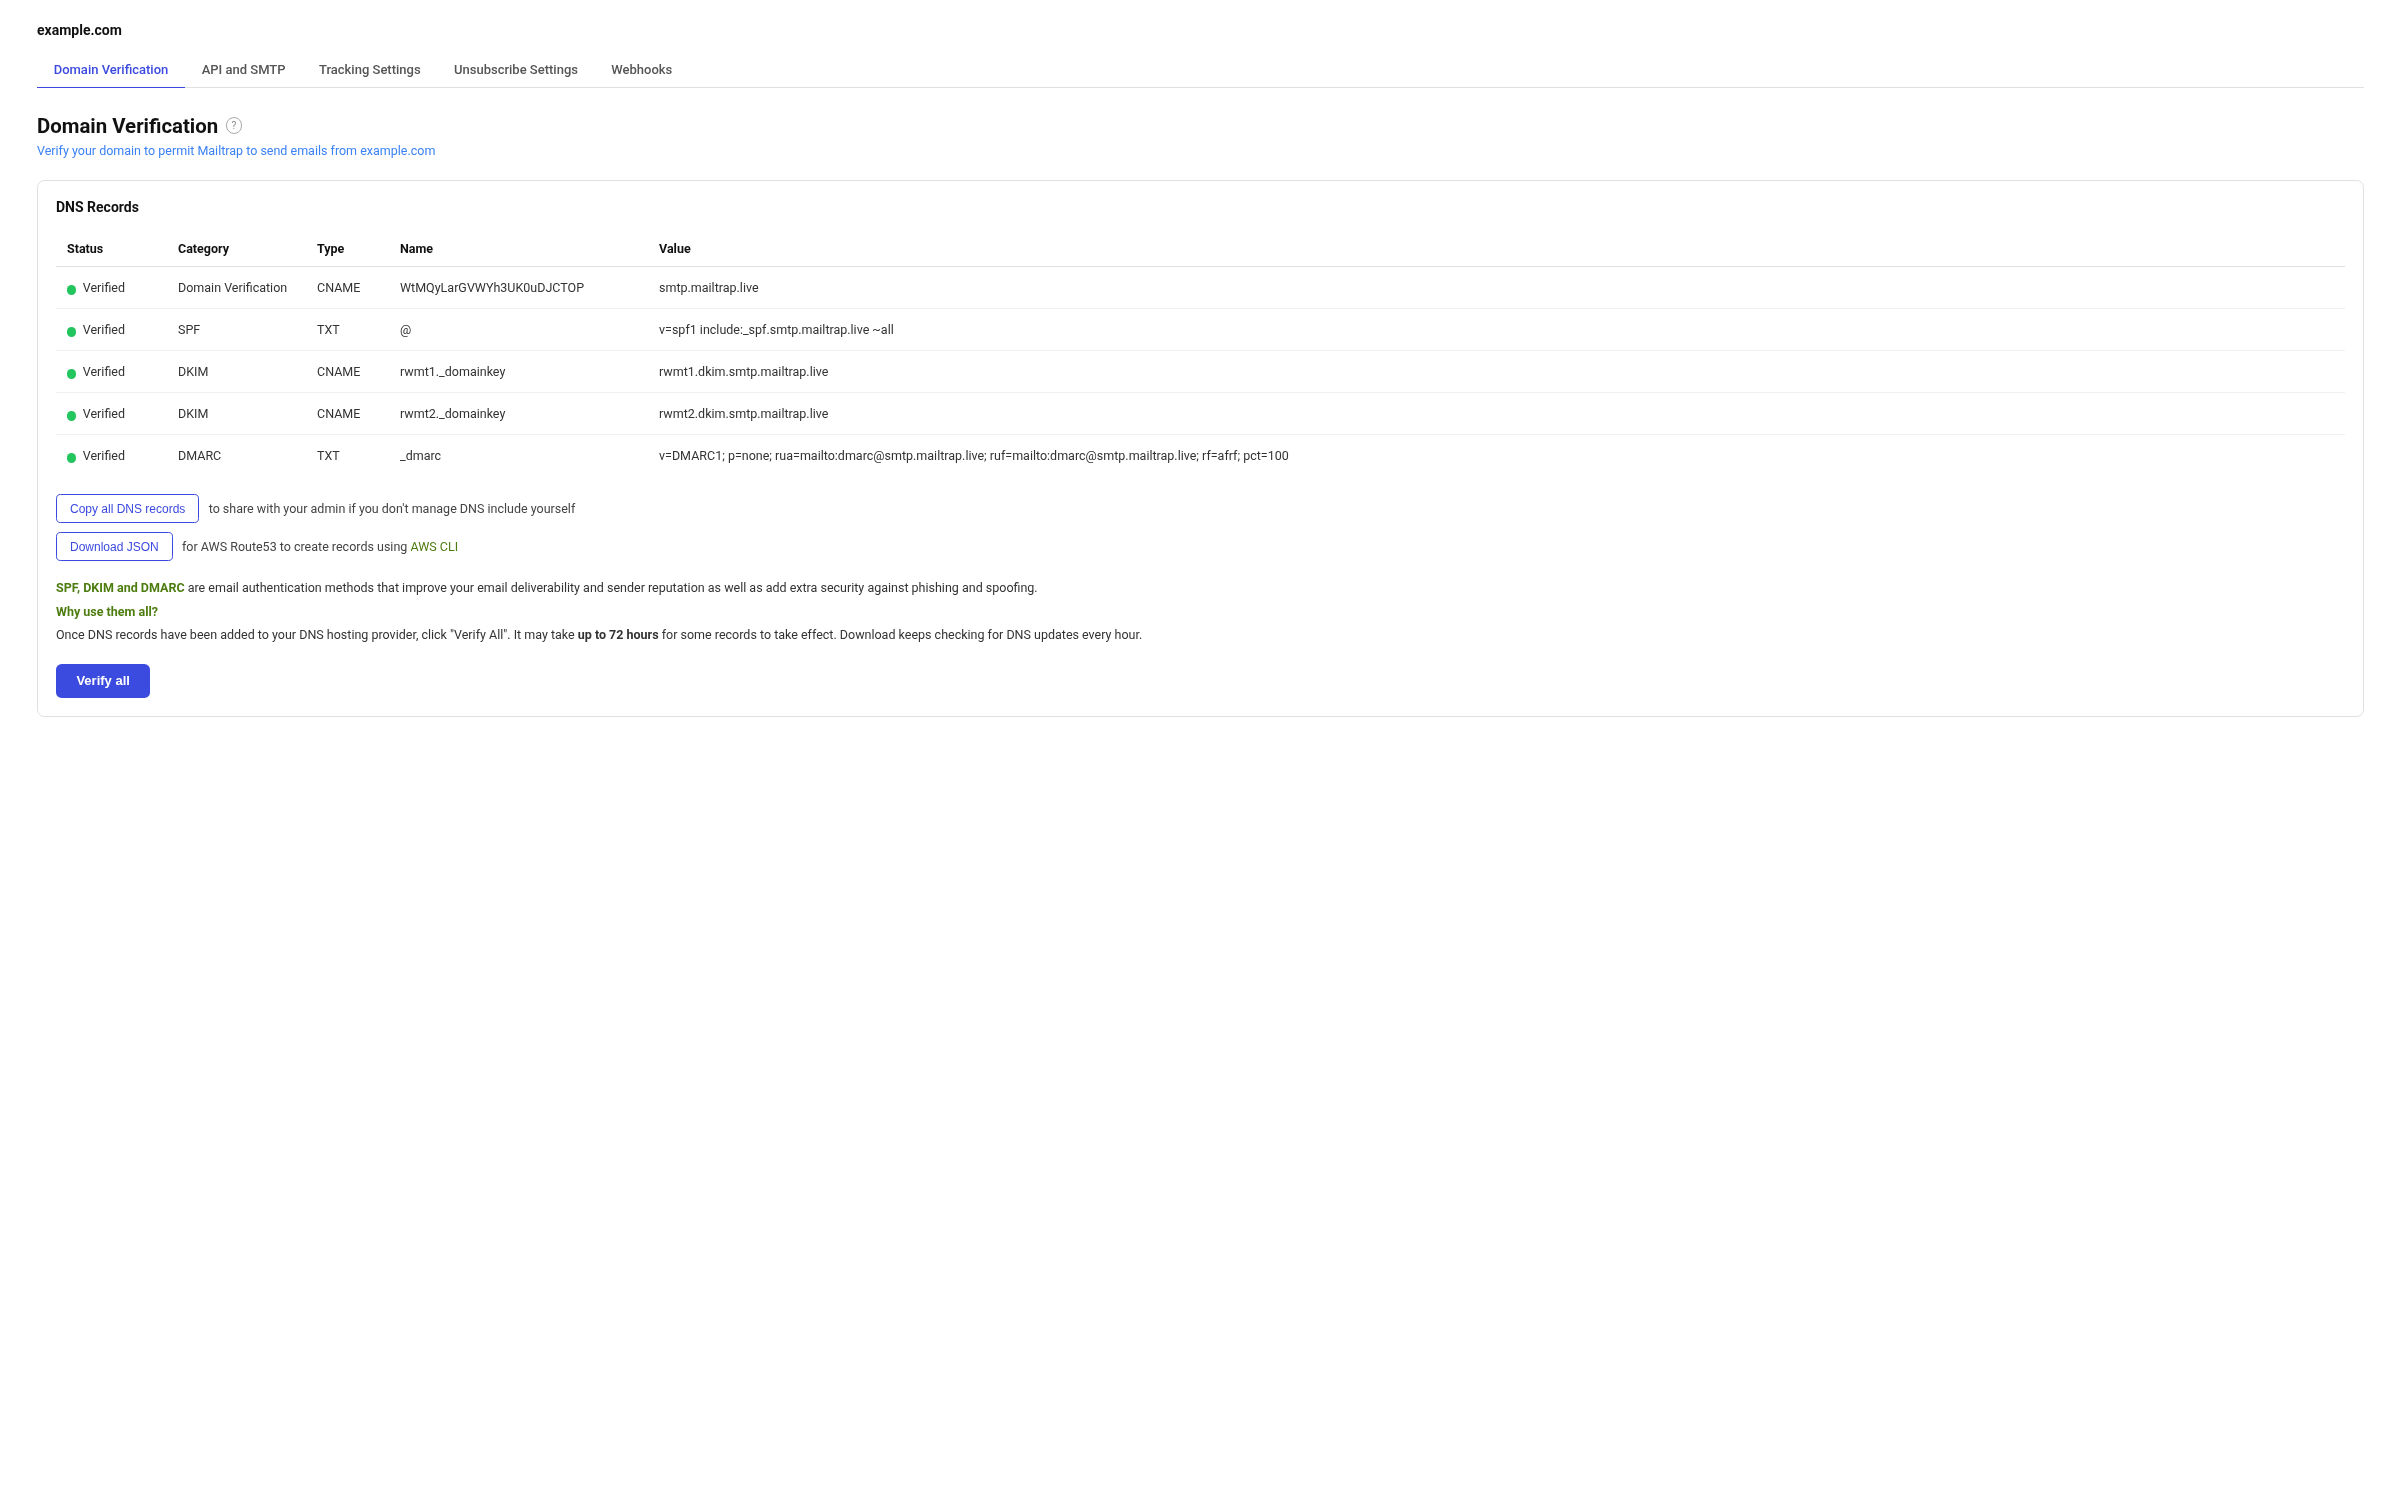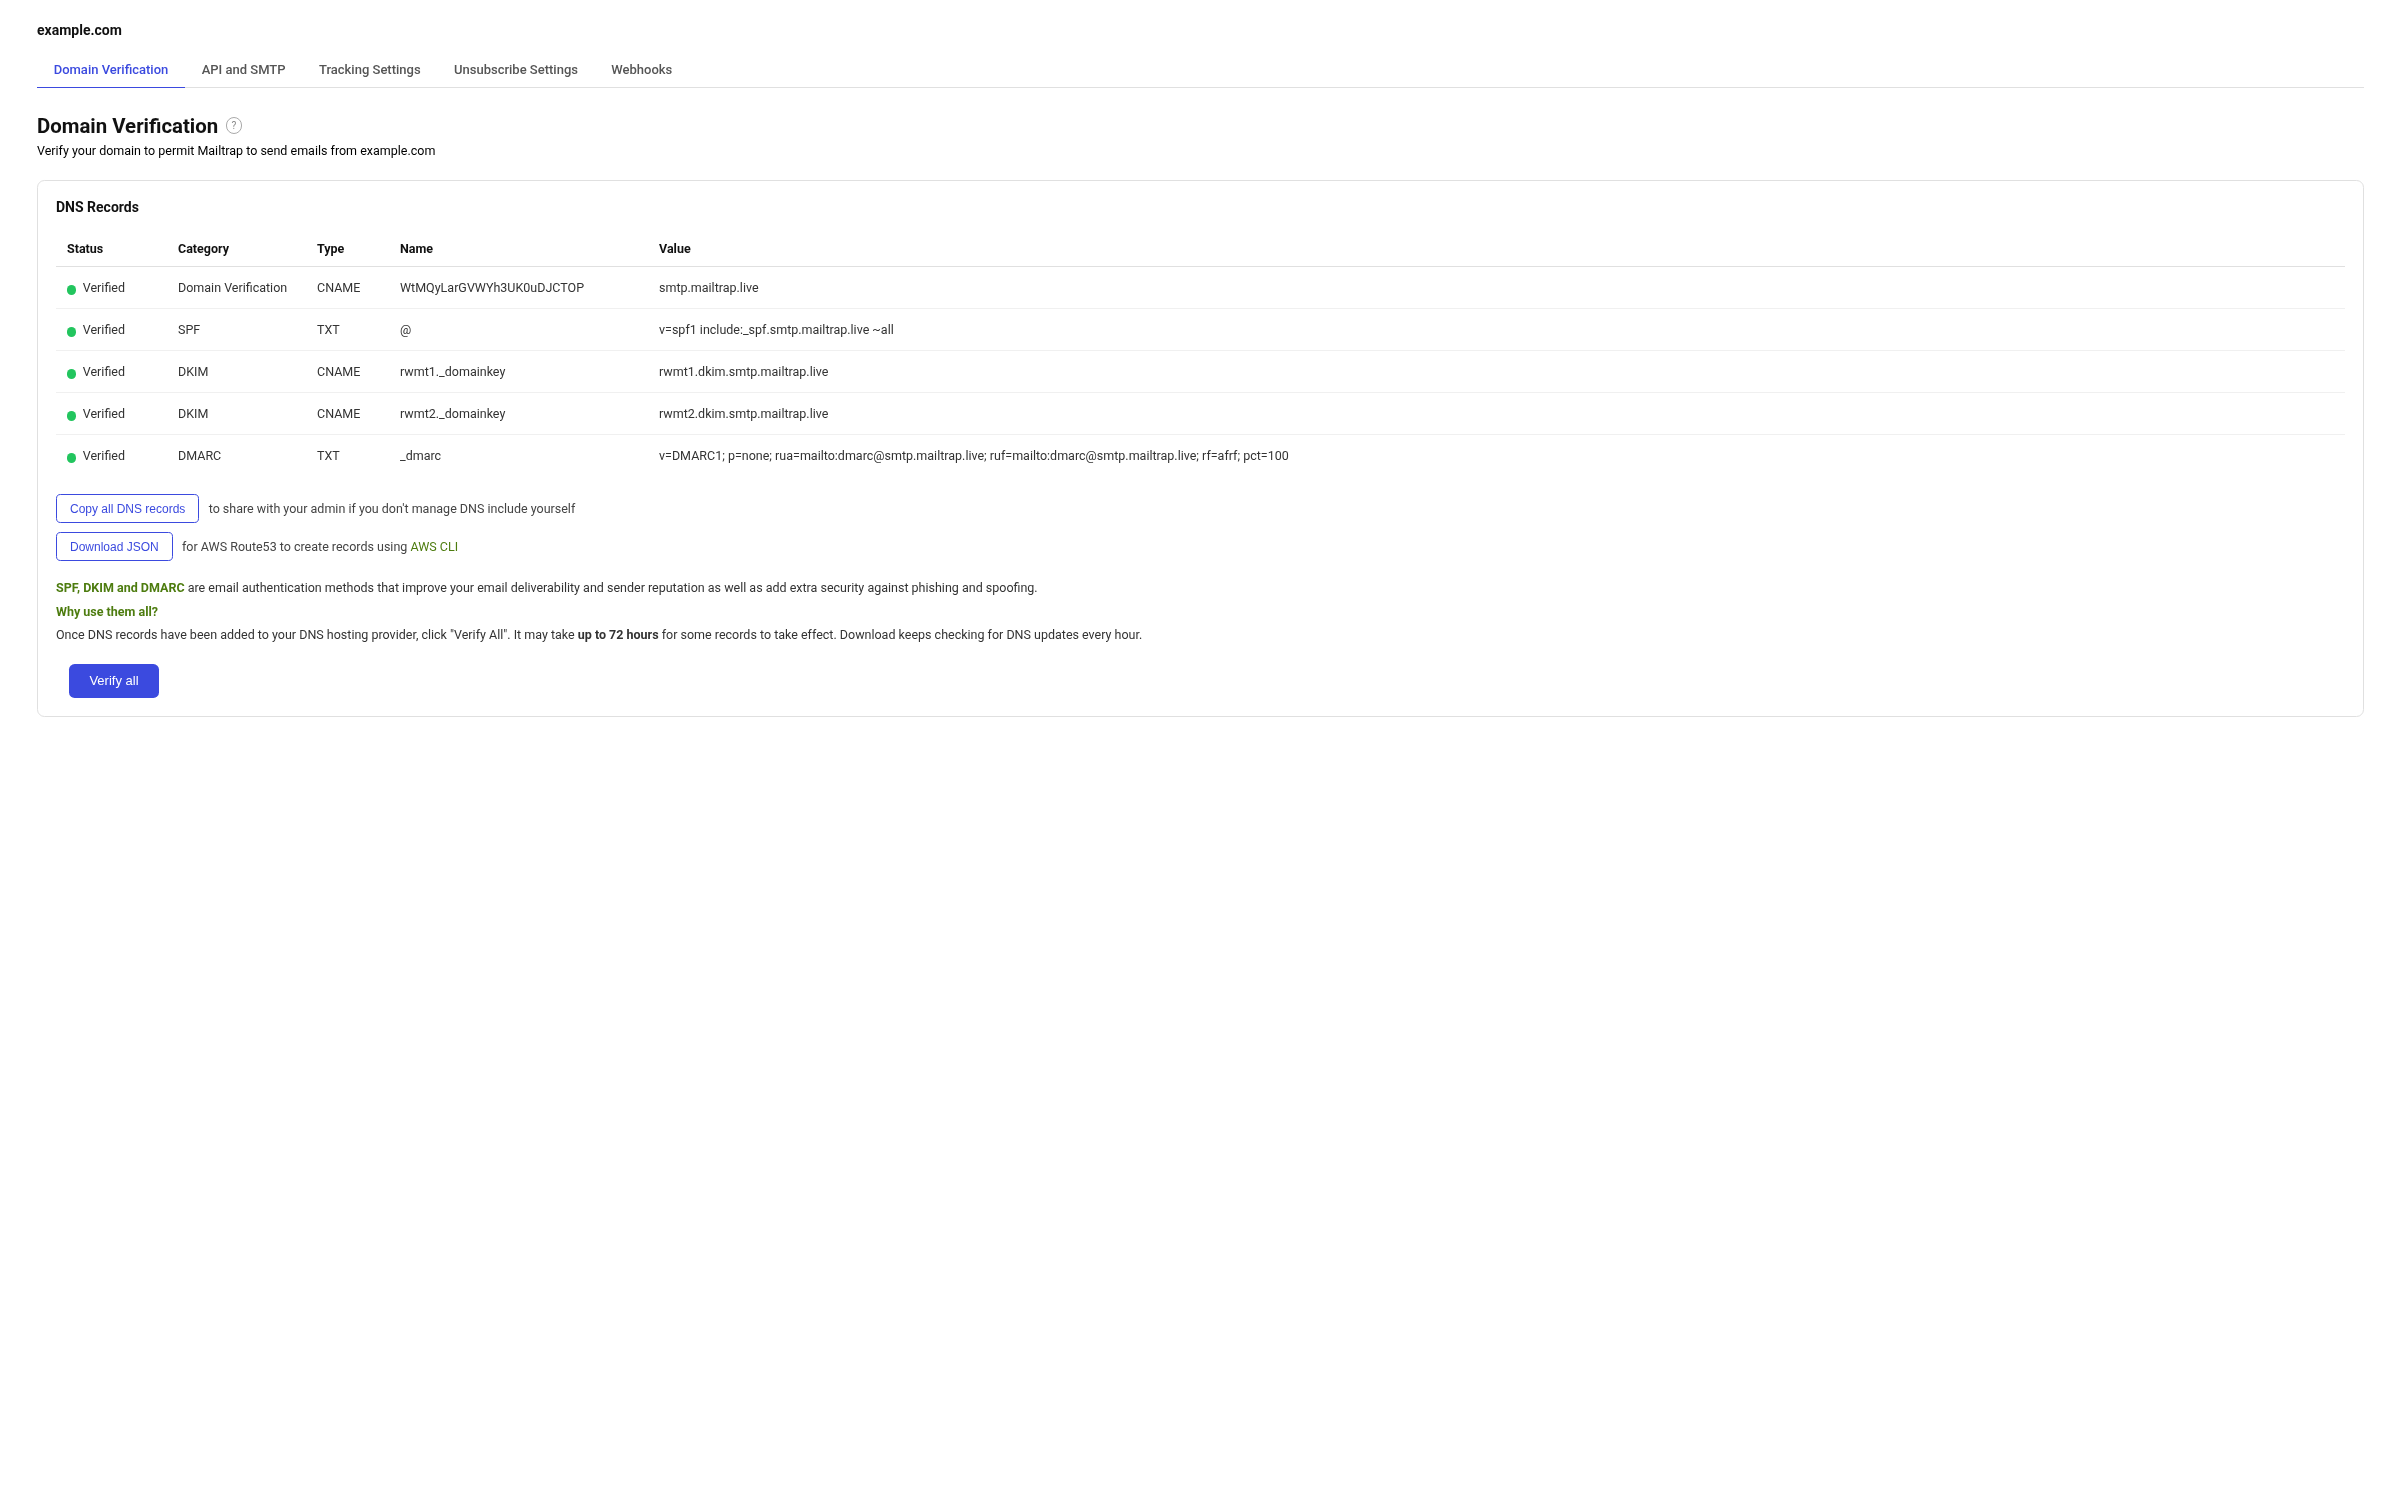--- a/index.html
+++ b/index.html
@@ -54,21 +54,21 @@
       border-radius: 50%;
       display: inline-flex;
       align-items: center;
       justify-content: center;
       font-size: 10.2px;
       color: #888;
       cursor: pointer;
       flex-shrink: 0;
     }
     .page-subtitle {
-      color: #000000;
+      color: #3b82f6;
       font-size: 12.5px;
       margin-bottom: 22px;
     }
     .card {
       border: 0.9px solid #e0e0e0;
       border-radius: 7.4px;
       padding: 18px;
       margin-bottom: 18.5px;
     }
     .card-title {
@@ -156,24 +156,23 @@
     .bold {
       font-weight: 700;
     }
     .btn-primary {
       background: #3b4adf;
       color: #fff;
       border: none;
       padding: 9.3px 20.4px;
       border-radius: 5.6px;
       font-size: 13px;
-      font-weight: 400;
+      font-weight: 700;
       cursor: pointer;
       margin-top: 15px;
-      margin-left: 13px;
     }
     .th-status { width: 111px; }
     .th-category { width: 139px; }
     .th-type { width: 83px; }
     .th-name { width: 259px; }
     .th-value { }
   </style>
 </head>
 <body>
 

